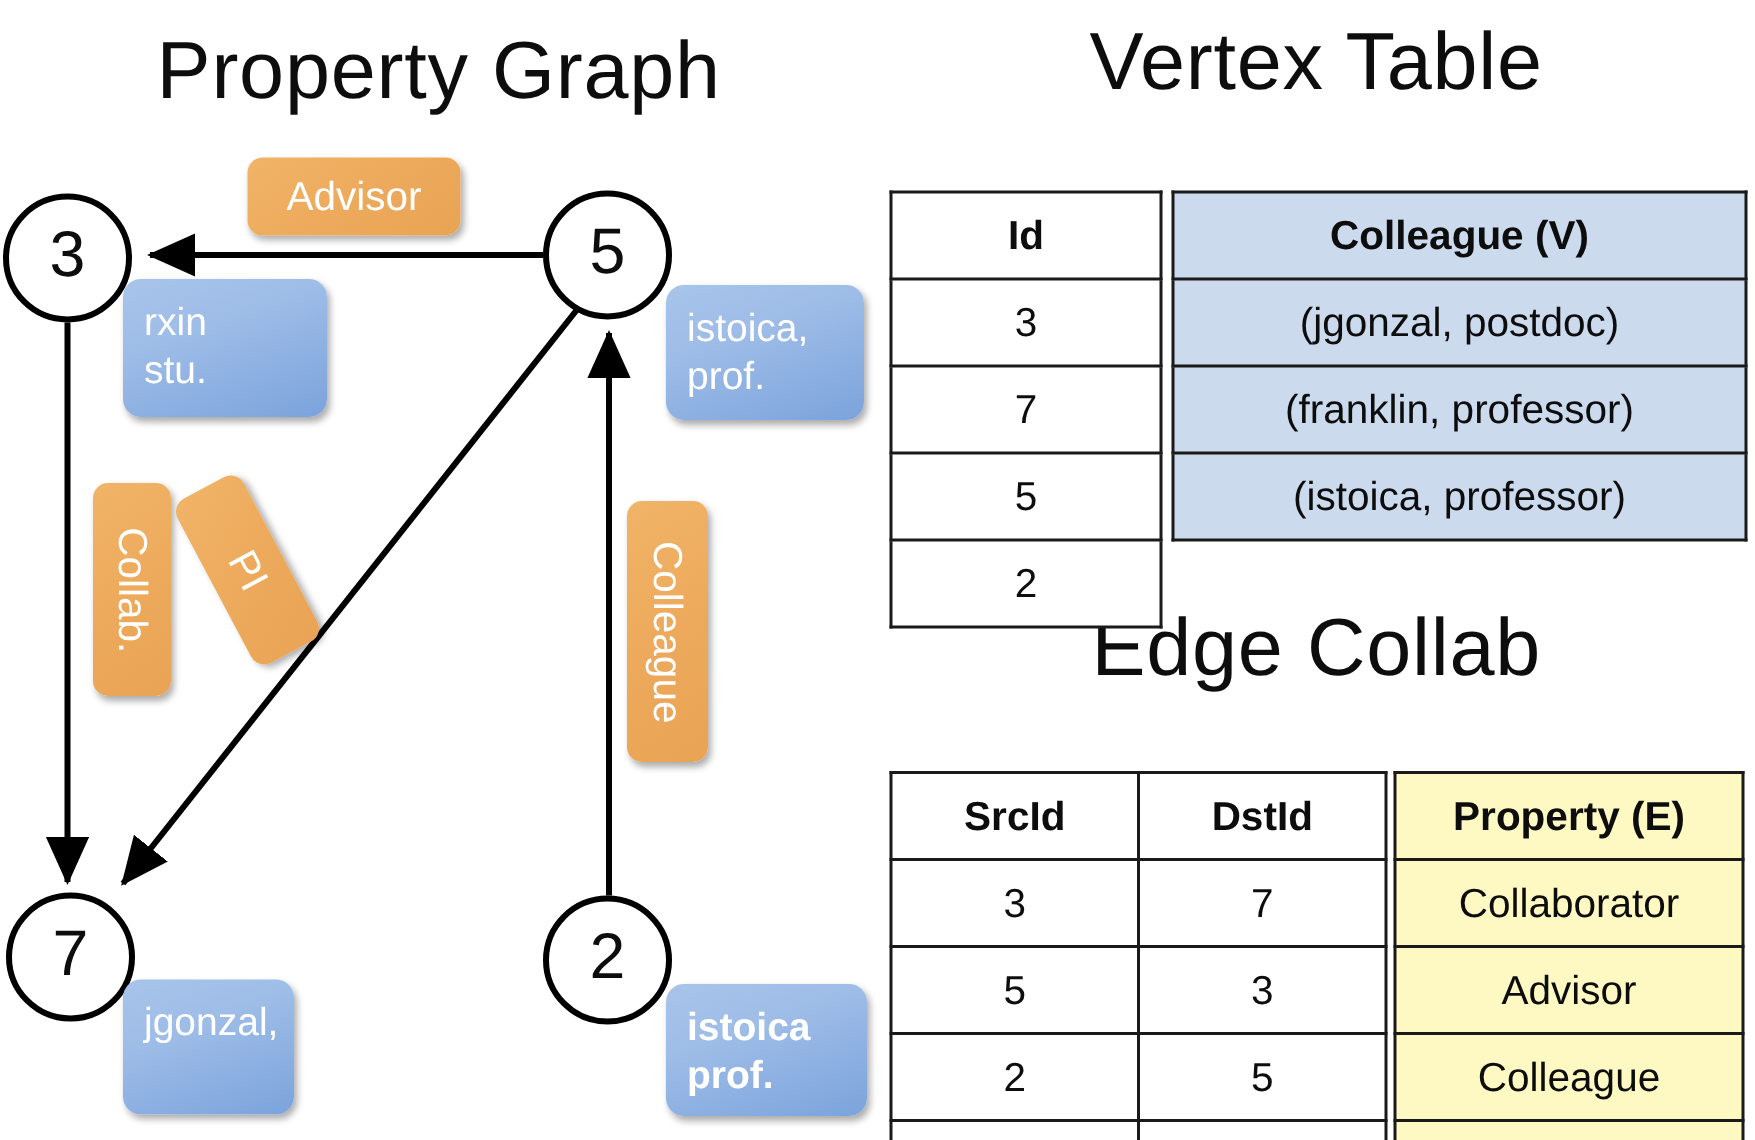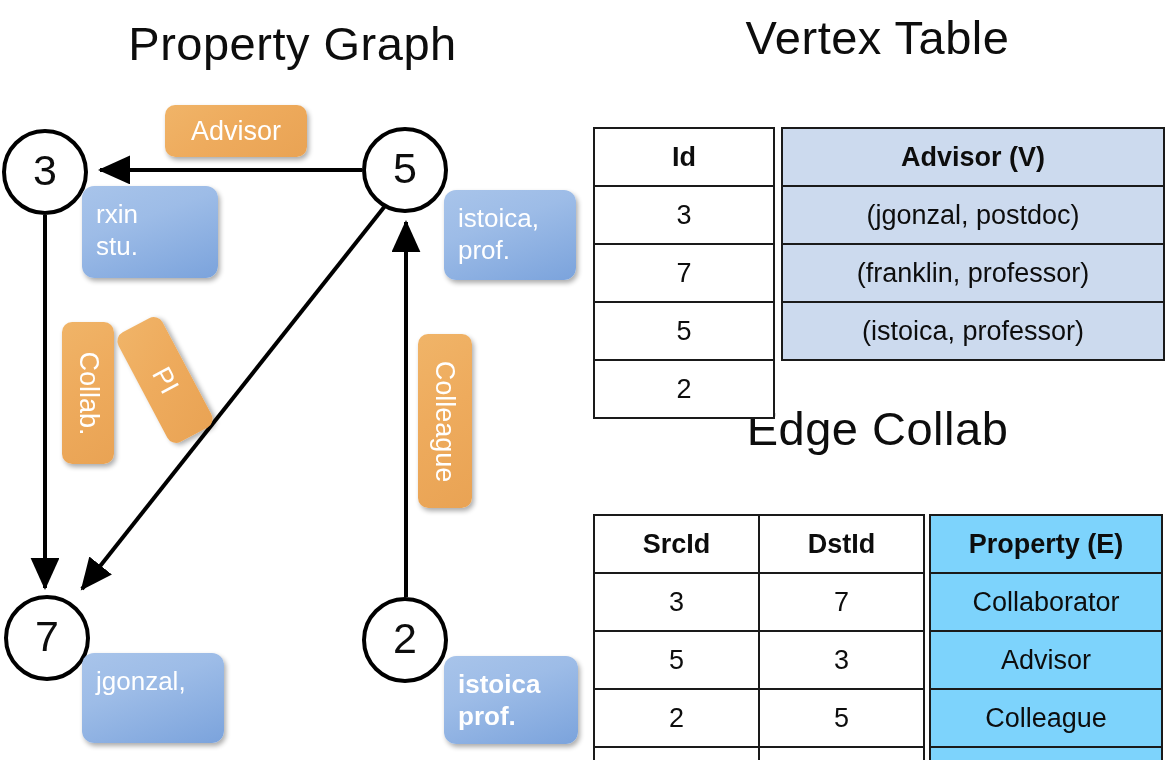--- a/index.html
+++ b/index.html
@@ -15,21 +15,21 @@
     overflow: hidden;
     font-family: "Liberation Sans", sans-serif;
     color: #000000;
   }
 
   
   .title {
     position: absolute;
     font-family: "Liberation Sans", sans-serif;
     font-weight: 300;
-    font-size: 47px;
+    font-size: 54px;
     line-height: 1;
     letter-spacing: 0.5px;
     color: #0d0d0d;
     white-space: nowrap;
     text-align: center;
   }
   #title-property-graph { left: 0px;   top: 20px;  width: 585px; }
   #title-vertex-table   { left: 585px; top: 14px;  width: 585px; }
   #title-edge-table     { left: 585px; top: 405px; width: 585px; }
 
@@ -84,21 +84,21 @@
     font-weight: 300;
     font-size: 26px;
     line-height: 32px;
     padding: 12px 14px;
     box-sizing: border-box;
     z-index: 4;
     margin-left: 20px;
   }
   #prop-rxin     { left: 62px;  top: 186px; width: 136px; height: 92px; }
   #prop-franklin { left: 424px; top: 190px; width: 132px; height: 90px; }
-  #prop-jgonzal  { left: 62px;  top: 653px; width: 142px; height: 90px; }
+  #prop-jgonzal  { left: 62px;  top: 653px; width: 114px; height: 90px; }
   #prop-istoica  { left: 424px; top: 656px; width: 134px; height: 88px; font-weight: bold; }
 
   
   .edge-label {
     position: absolute;
     border-radius: 10px;
     background: linear-gradient(145deg, #f0b468 0%, #eeab5d 45%, #e9a354 100%);
     box-shadow: 2px 3px 5px rgba(0,0,0,0.33);
     color: #ffffff;
     font-family: "Liberation Sans", sans-serif;
@@ -156,21 +156,21 @@
     font-size: 27px;
   }
 
   #vertex-id-table   { left: 593px; top: 100px;  width: 182px; }
   #vertex-prop-table { left: 781px; top: 100px;  width: 384px; }
   #vertex-prop-table td, #vertex-prop-table th { background: #ccdaee; }
 
   #edge-src-table  { left: 593px; top: 487px; width: 330px; }
   #edge-src-table col.c1 { width: 165px; }
   #edge-prop-table { left: 929px; top: 487px; width: 234px; }
-  #edge-prop-table td, #edge-prop-table th { background: #7dd3fc; }
+  #edge-prop-table td, #edge-prop-table th { background: #fef9c3; }
 
   #vertex-prop-table th, #edge-prop-table th { font-weight: 700; }
 </style>
 </head>
 <body>
 
 <div class="title" id="title-property-graph">Property Graph</div>
 
 <div class="title" id="title-vertex-table">Vertex Table</div>
 
@@ -254,21 +254,21 @@
     </tr>
     <tr>
       <td>2</td>
     </tr>
   </tbody>
 </table>
 
 <table class="tbl" id="vertex-prop-table">
   <tbody>
     <tr>
-      <th>Advisor (V)</th>
+      <th>Colleague (V)</th>
     </tr>
     <tr>
       <td>(jgonzal, postdoc)</td>
     </tr>
     <tr>
       <td>(franklin, professor)</td>
     </tr>
     <tr>
       <td>(istoica, professor)</td>
     </tr>

